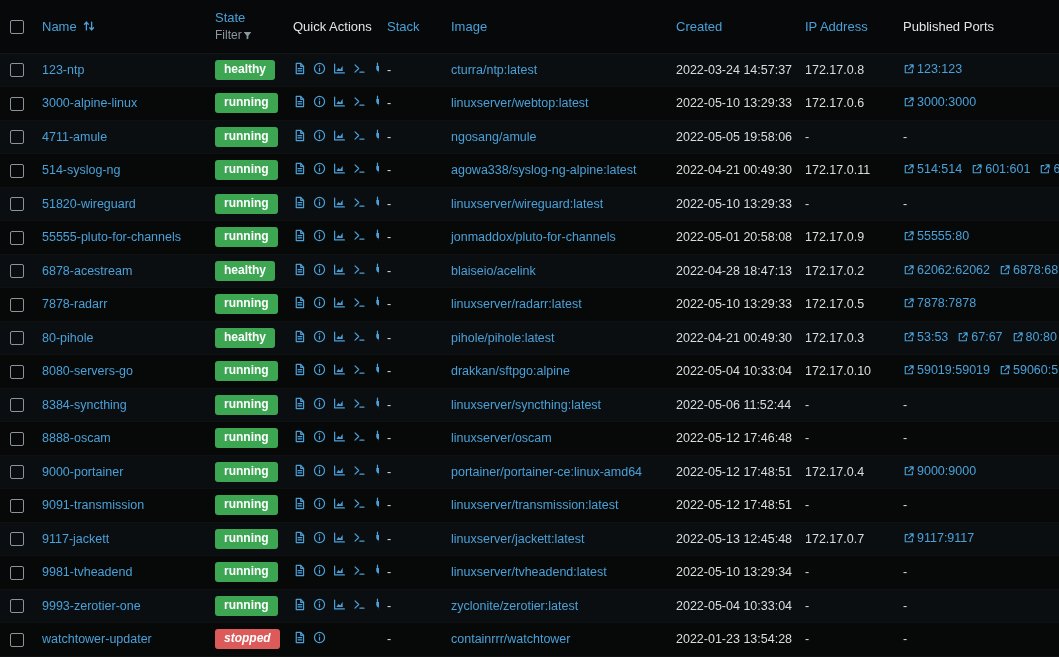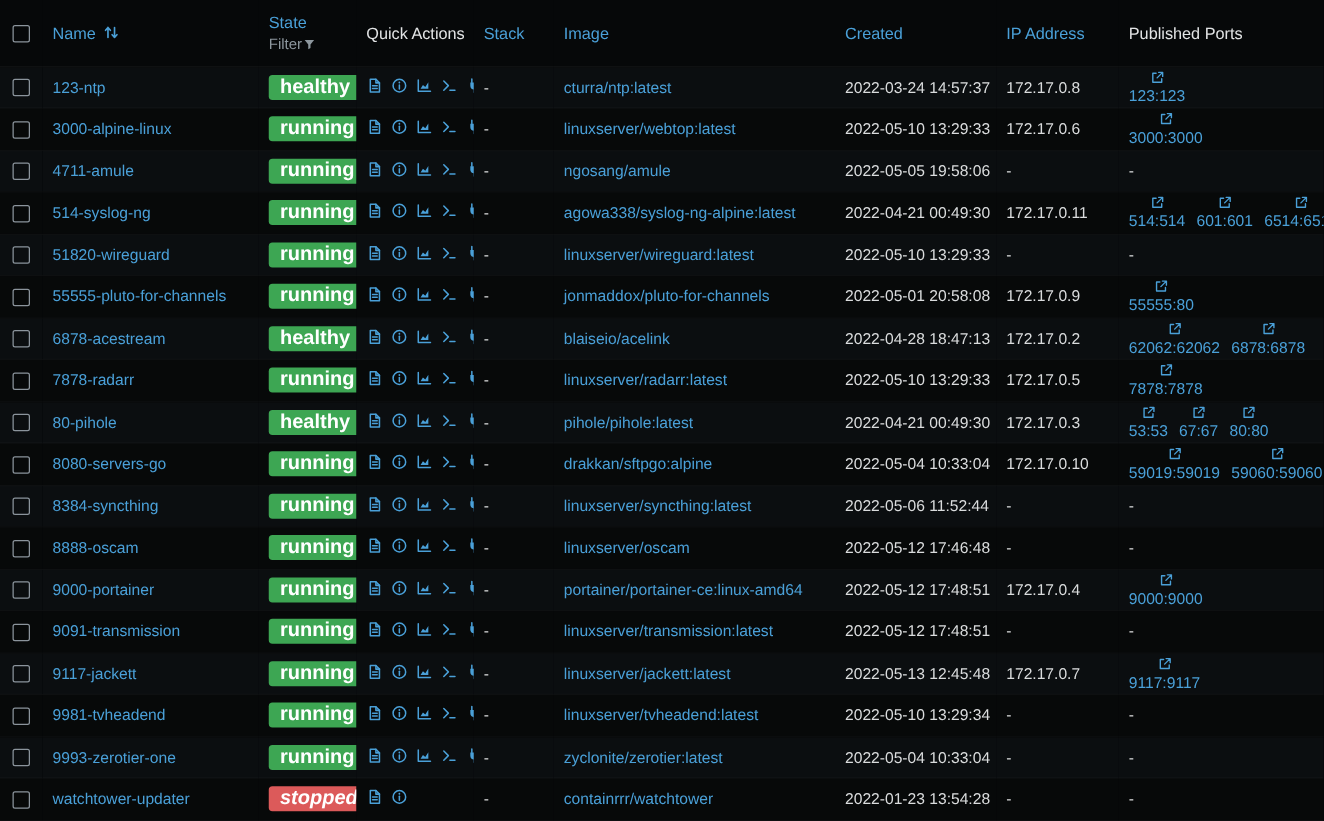--- a/index.html
+++ b/index.html
@@ -29,32 +29,32 @@
   .checkbox {
     display:inline-block; width:14px; height:14px;
     border:1px solid #8b949c; border-radius:2px; background:transparent;
     vertical-align:middle; cursor:pointer;
   }
   a.link { color:var(--accent); text-decoration:none; cursor:pointer; }
   .plain { color:#dadcdd; }
 
   .badge {
     display:inline-block; padding:3px 9px 4px; border-radius:3px;
-    font-size:16px; font-weight:600; color:#fff; line-height:13px;
+    font-size:12px; font-weight:600; color:#fff; line-height:13px;
   }
   .badge.green { background:var(--green); }
   .badge.red   { background:var(--red);font-style:italic; }
 
   .qa { display:inline-flex; align-items:center; gap:7px; }
   .qa-btn { color:var(--accent); display:inline-flex; cursor:pointer; }
   .icn { display:inline-flex; align-items:center; }
   .icn svg { display:block; }
 
   .ports-wrap { display:inline-flex; align-items:center; gap:9px; white-space:nowrap; }
-  a.port { color:var(--accent); text-decoration:none; display:inline-flex; align-items:center; gap:2px; cursor:pointer;flex-direction:column; }
+  a.port { color:var(--accent); text-decoration:none; display:inline-flex; align-items:center; gap:2px; cursor:pointer; }
 </style>
 </head>
 <body style="--accent: #4aa0d8; --green: #3da653; --red: #dc5a5a;">
 
 <table>
   <colgroup>
     <col style="width:34px">
       <col style="width:173px">
       <col style="width:78px">
     <col style="width:94px">

